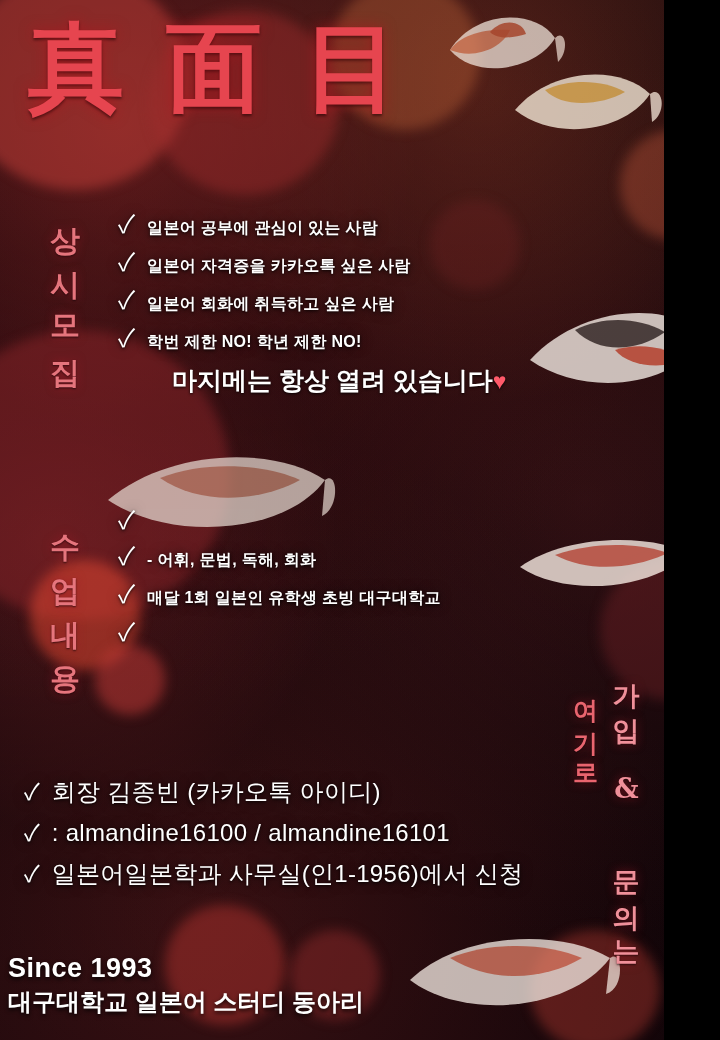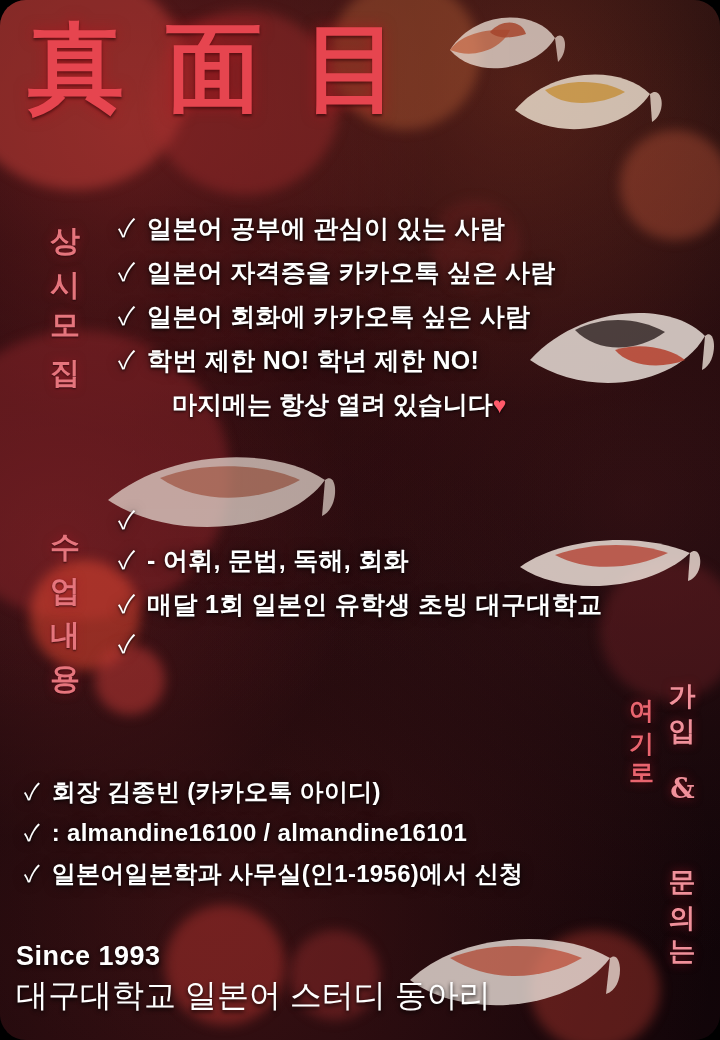--- a/index.html
+++ b/index.html
@@ -5,27 +5,26 @@
   html, body {
     margin: 0;
     padding: 0;
     background: #000;
   }
   body {
     font-family: "Liberation Sans", sans-serif;
   }
   .poster {
     position: relative;
-    width: 720px;
+    width: 664px;
     height: 1040px;
     overflow: hidden;
     background: #0b0406;
     color: #ffffff;
     user-select: none;
-    border-radius: 26px;
   }
 
   
   .bg-base {
     position: absolute;
     inset: 0;
     background:
       radial-gradient(circle at 18% 12%, rgba(150,40,40,0.55) 0%, rgba(90,20,25,0.25) 28%, rgba(0,0,0,0) 55%),
       radial-gradient(circle at 72% 8%, rgba(180,80,45,0.35) 0%, rgba(60,20,15,0.15) 30%, rgba(0,0,0,0) 55%),
       radial-gradient(circle at 8% 52%, rgba(120,35,40,0.45) 0%, rgba(40,12,16,0.2) 35%, rgba(0,0,0,0) 62%),
@@ -115,56 +114,56 @@
     text-shadow: 0 1px 3px rgba(0,0,0,0.85), 0 0 12px rgba(0,0,0,0.6);
   }
   .check {
     flex: 0 0 auto;
     font-size: 25px;
     line-height: 1;
     color: #ffffff;
     font-weight: 400;
   }
   .line-text {
-    font-size: 25px;
+    font-size: 16px;
     font-weight: 700;
     letter-spacing: 0.3px;
     white-space: nowrap;
   }
   .line-sub {
     margin-left: 54px;
     font-size: 25px;
     font-weight: 700;
     color: #ffffff;
     text-shadow: 0 1px 3px rgba(0,0,0,0.85);
     margin-bottom: 11px;
   }
   .heart { color: #ff5a6a; font-size: 23px; }
 
   .block-2 .line-text { font-weight: 600; }
-  .block-3 .line-text { font-weight: 700; font-size: 24px; }
+  .block-3 .line-text { font-weight: 400; font-size: 24px; }
   .block-3 .check { font-size: 23px; }
 
   
   .footer {
     position: absolute;
-    left: 16px;
+    left: 8px;
     bottom: 22px;
     text-shadow: 0 2px 4px rgba(0,0,0,0.9);
   }
   .footer-since {
     font-size: 27px;
     font-weight: 700;
     letter-spacing: 0.5px;
     color: #ffffff;
     margin-bottom: 2px;
   }
   .footer-org {
-    font-size: 32px;
-    font-weight: 400;
+    font-size: 24px;
+    font-weight: 700;
     color: #ffffff;
   }
 </style>
 </head>
 <body>
 
 <div class="poster">
 
   <div class="bg-base"></div>
 
@@ -242,21 +241,21 @@
     <div class="line">
       <span class="check">✓</span>
       <span class="line-text">일본어 공부에 관심이 있는 사람</span>
     </div>
     <div class="line">
       <span class="check">✓</span>
       <span class="line-text">일본어 자격증을 카카오톡 싶은 사람</span>
     </div>
     <div class="line">
       <span class="check">✓</span>
-      <span class="line-text">일본어 회화에 카카오톡 싶은 사람</span>
+      <span class="line-text">일본어 회화에 취득하고 싶은 사람</span>
     </div>
     <div class="line">
       <span class="check">✓</span>
       <span class="line-text">학번 제한 NO! 학년 제한 NO!</span>
     </div>
     <div class="line-sub">
       <span>마지메는 항상 열려 있습니다</span><span class="heart">♥</span>
     </div>
   </div>
 

